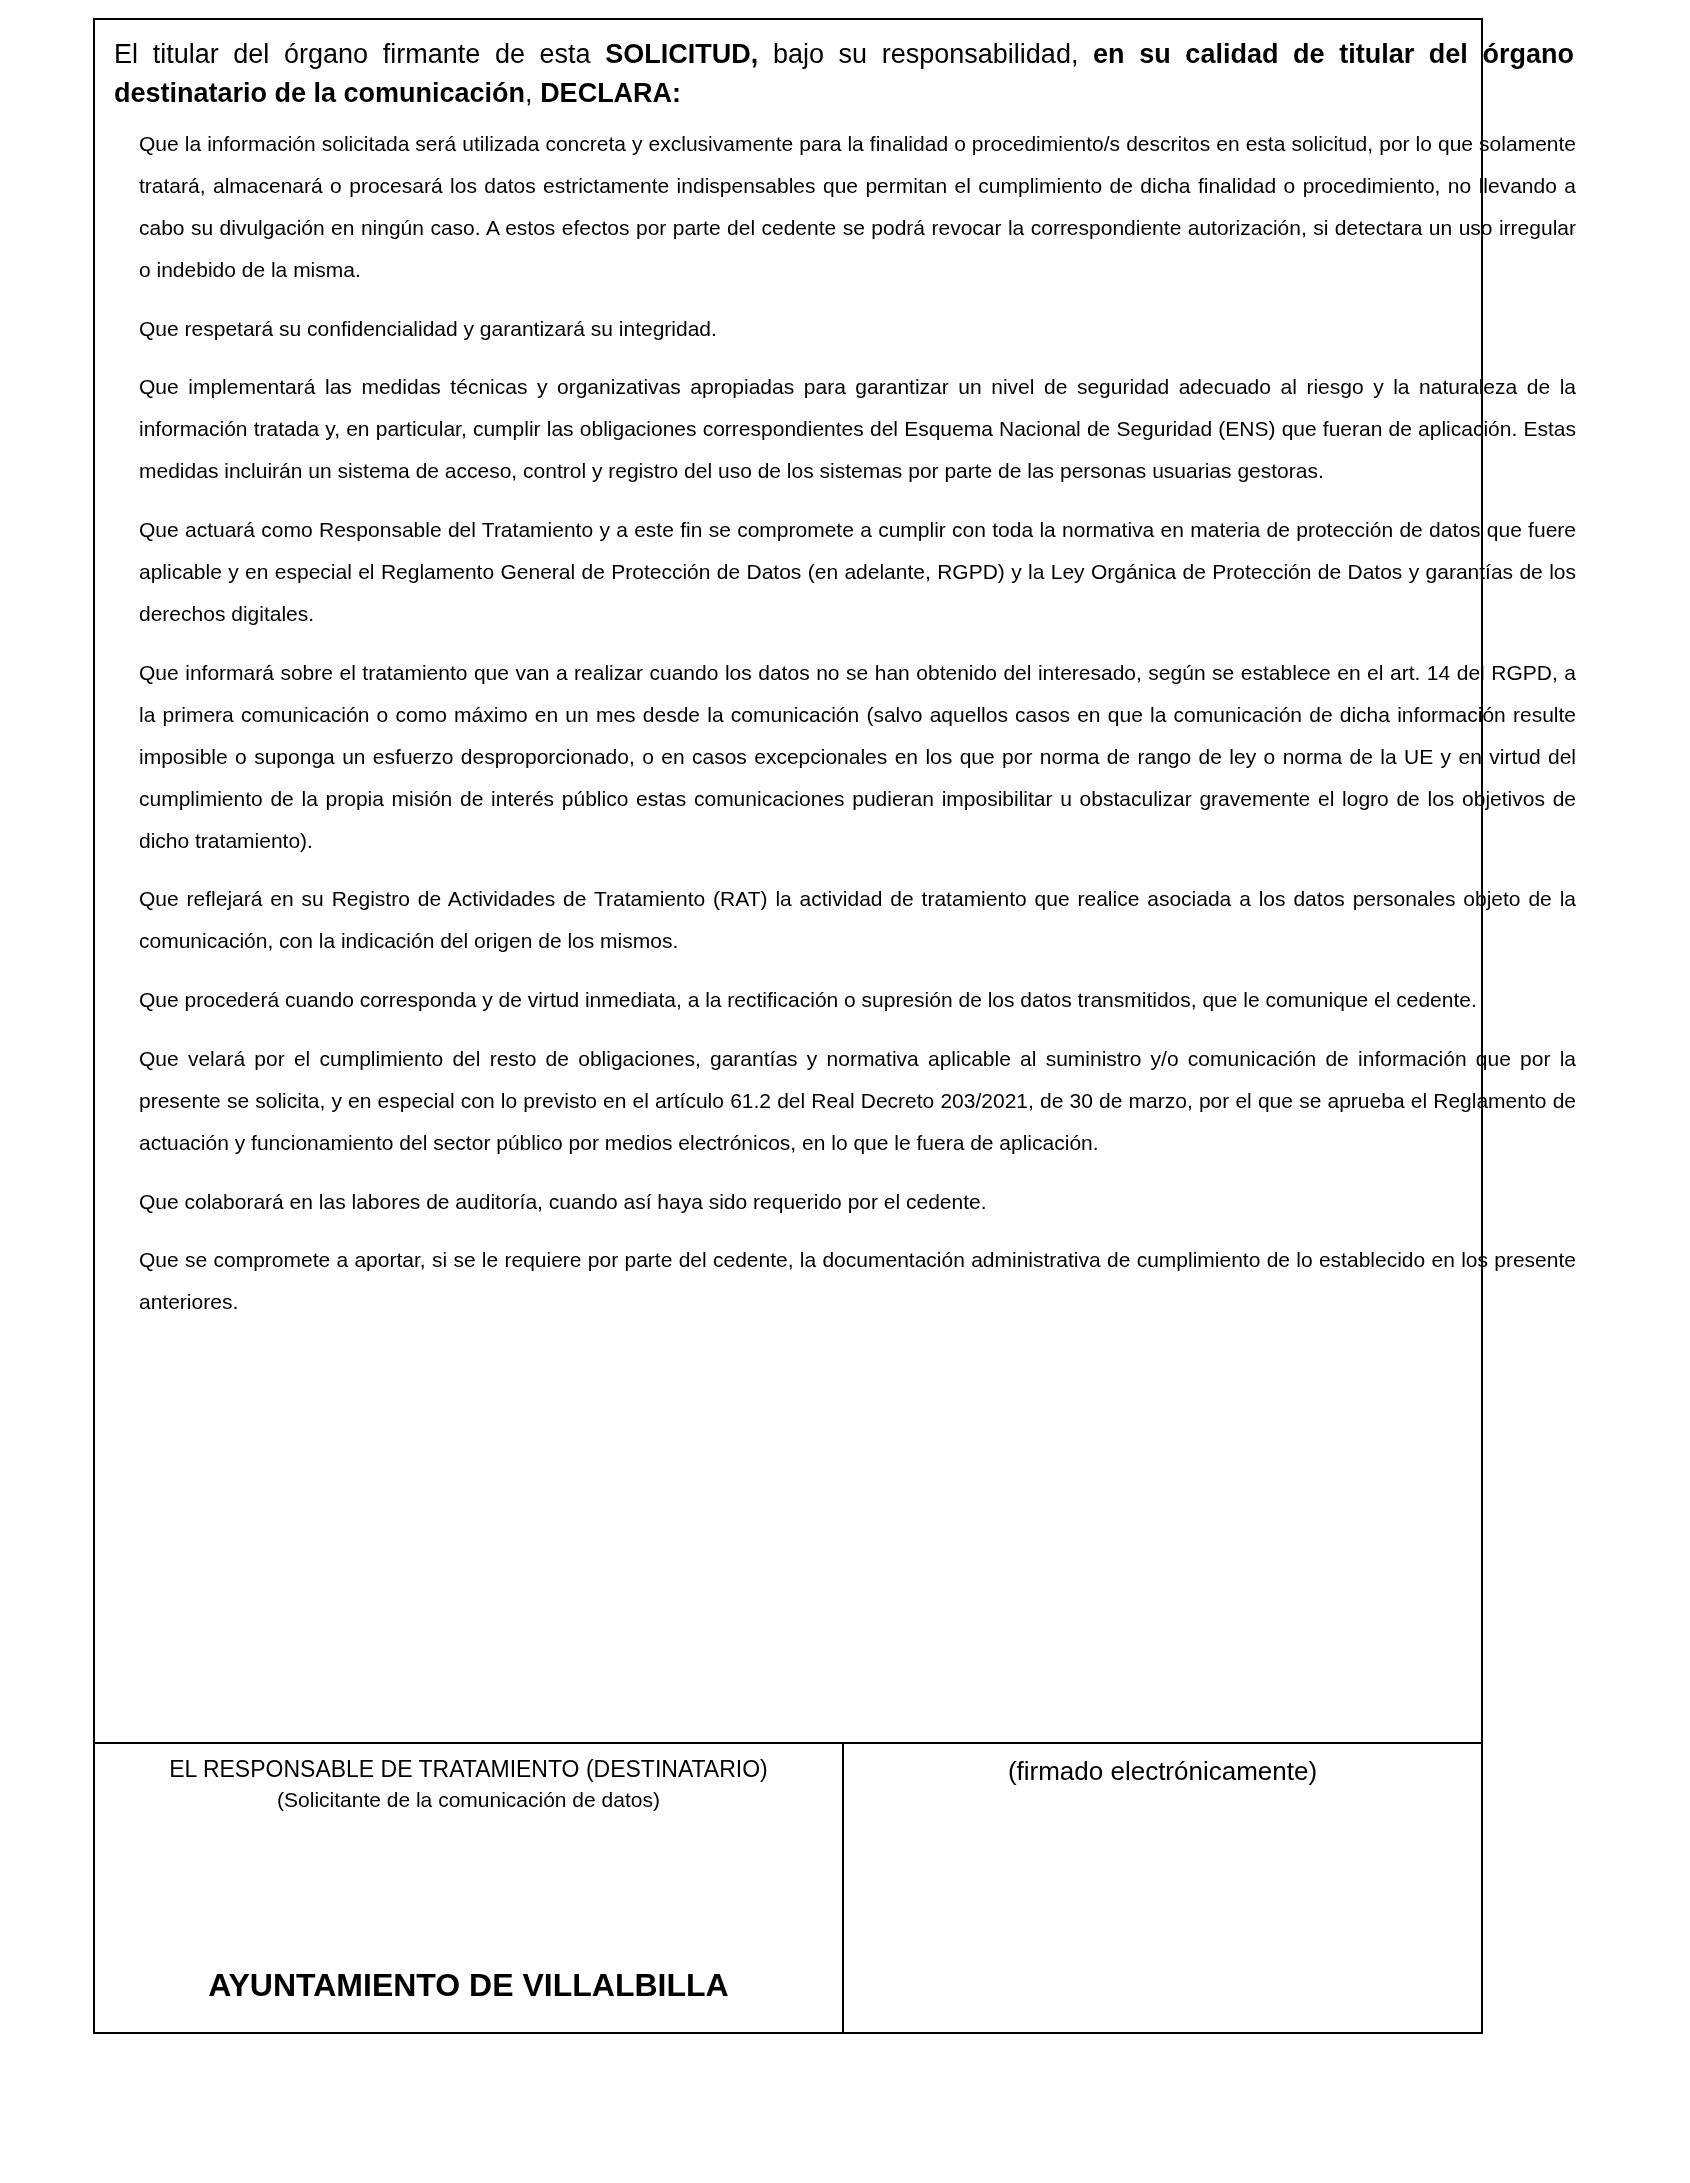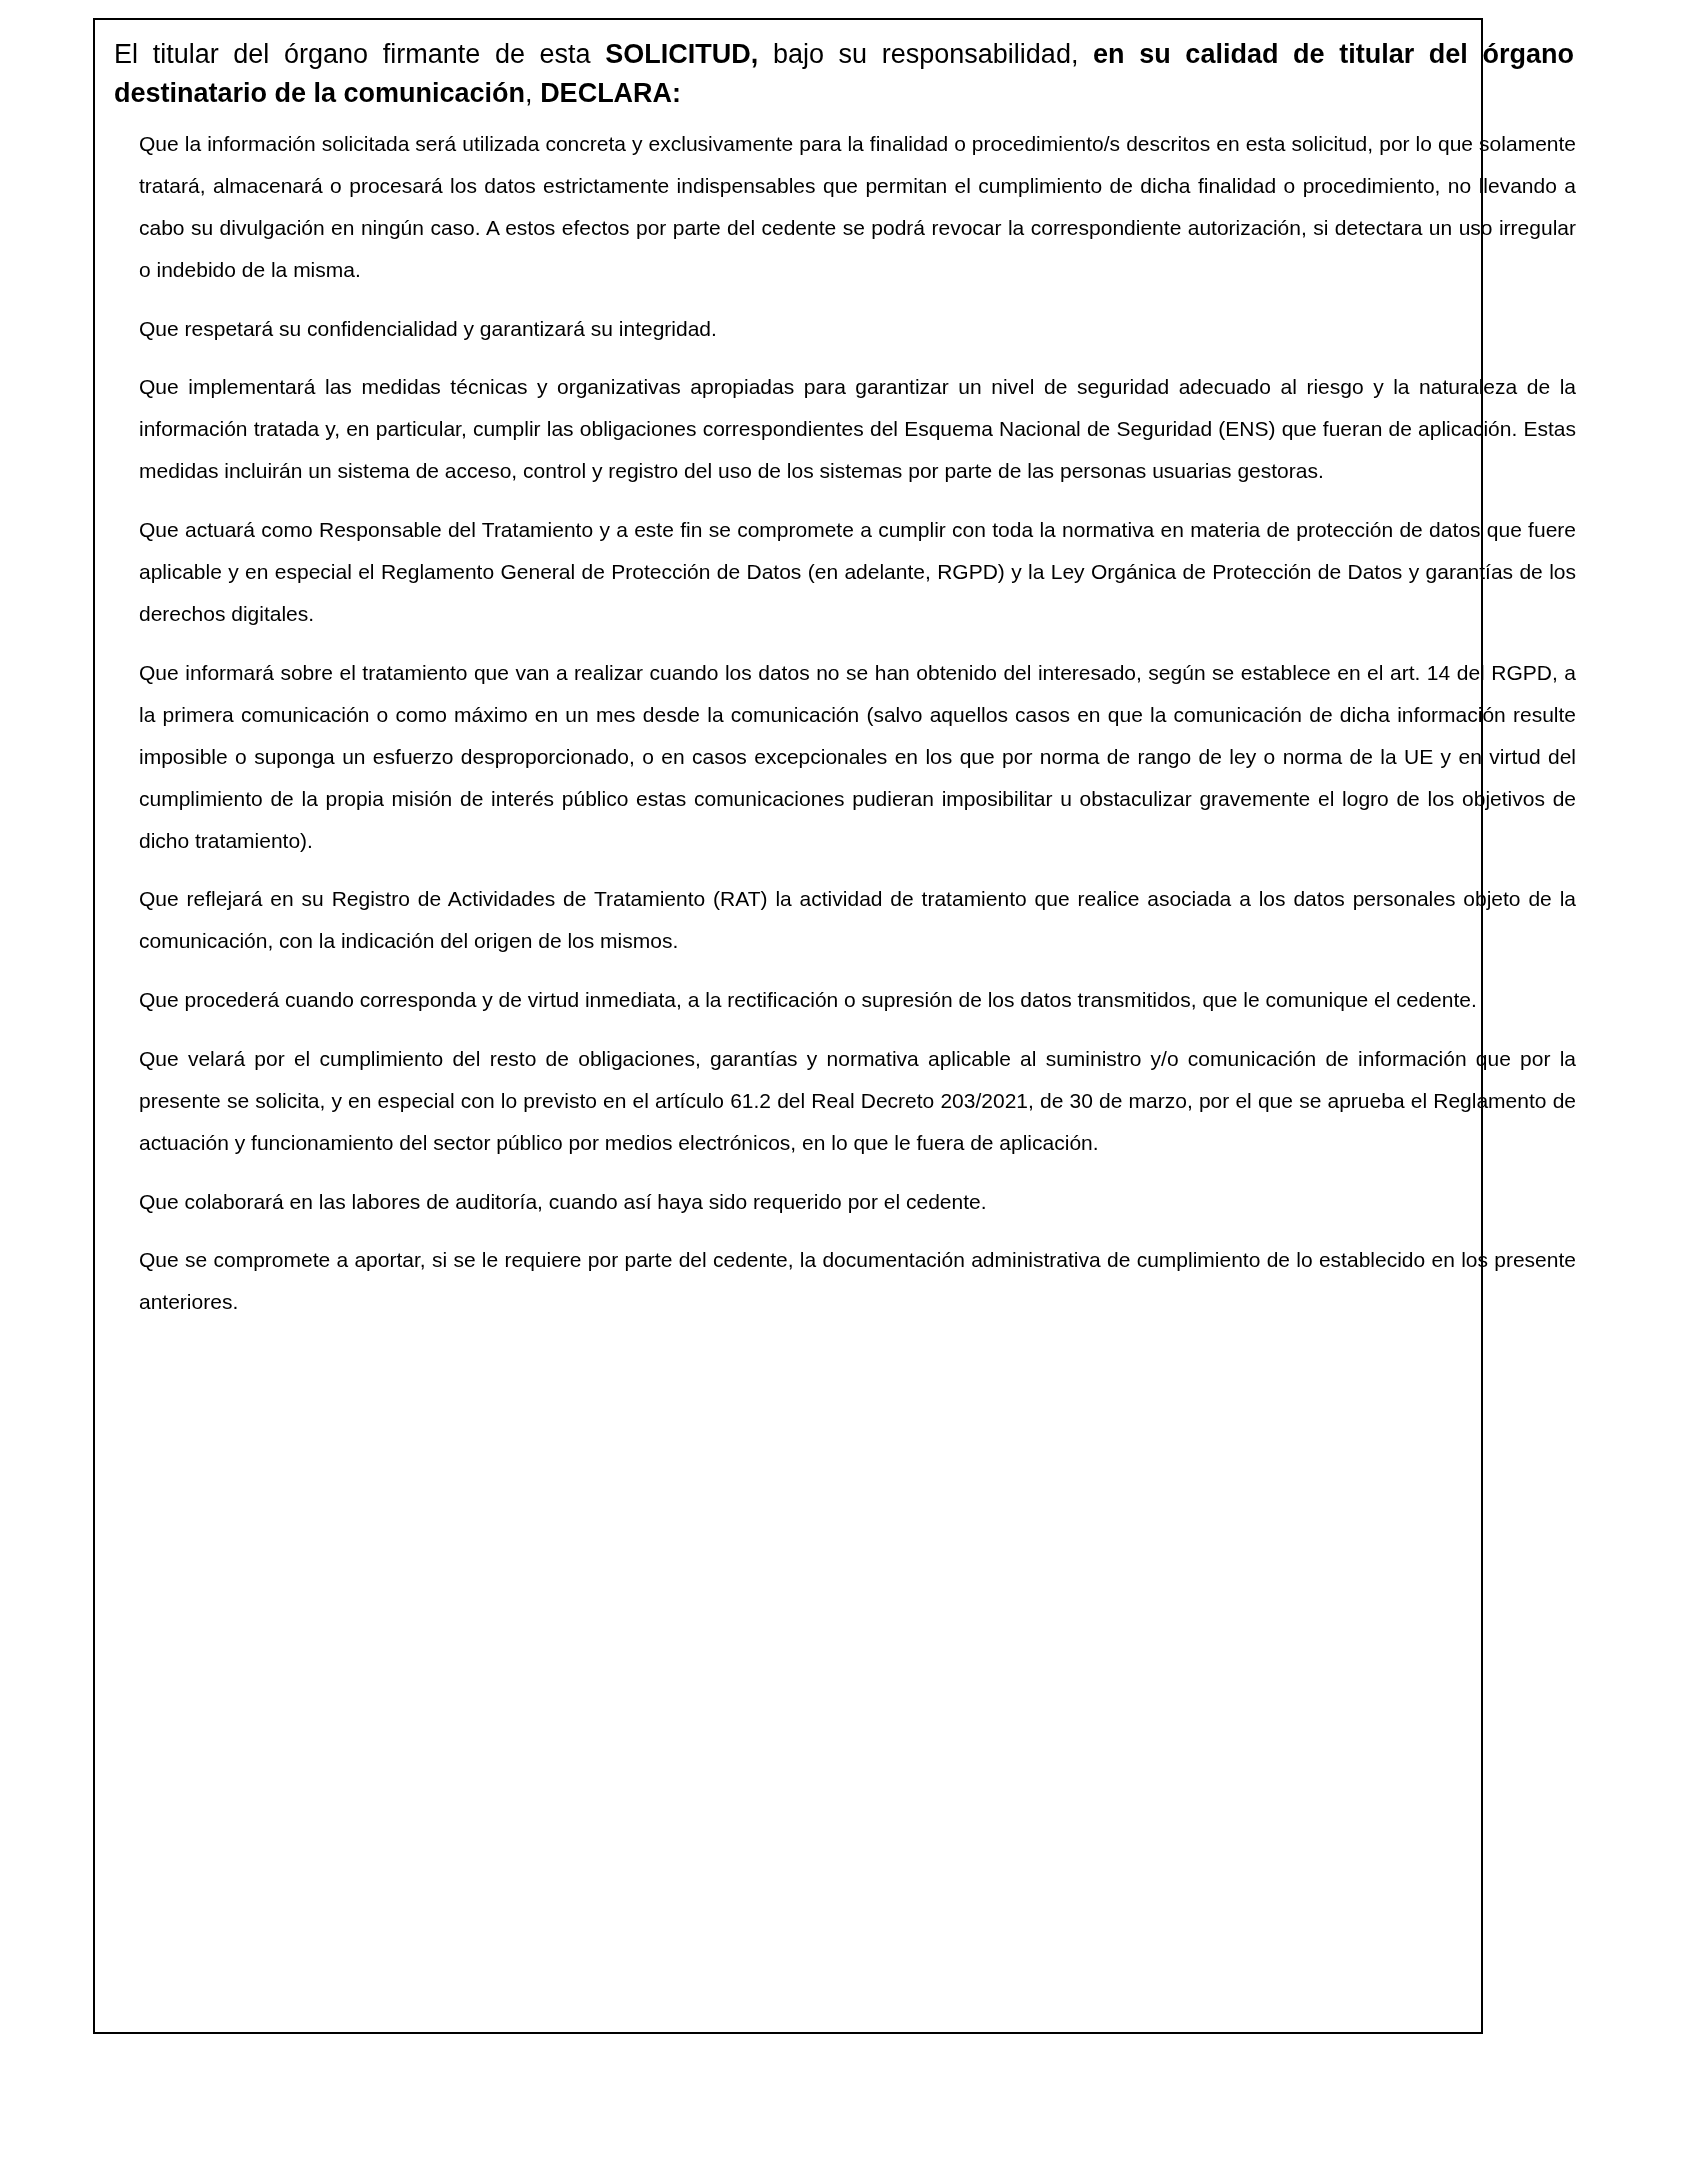--- a/index.html
+++ b/index.html
@@ -37,14 +37,24 @@
     <p class="decl">Que implementará las medidas técnicas y organizativas apropiadas para garantizar un nivel de seguridad adecuado al riesgo y la naturaleza de la información tratada y, en particular, cumplir las obligaciones correspondientes del Esquema Nacional de Seguridad (ENS) que fueran de aplicación. Estas medidas incluirán un sistema de acceso, control y registro del uso de los sistemas por parte de las personas usuarias gestoras.</p>
     <p class="decl">Que actuará como Responsable del Tratamiento y a este fin se compromete a cumplir con toda la normativa en materia de protección de datos que fuere aplicable y en especial el Reglamento General de Protección de Datos (en adelante, RGPD) y la Ley Orgánica de Protección de Datos y garantías de los derechos digitales.</p>
     <p class="decl">Que informará sobre el tratamiento que van a realizar cuando los datos no se han obtenido del interesado, según se establece en el art. 14 del RGPD, a la primera comunicación o como máximo en un mes desde la comunicación (salvo aquellos casos en que la comunicación de dicha información resulte imposible o suponga un esfuerzo desproporcionado, o en casos excepcionales en los que por norma de rango de ley o norma de la UE y en virtud del cumplimiento de la propia misión de interés público estas comunicaciones pudieran imposibilitar u obstaculizar gravemente el logro de los objetivos de dicho tratamiento).</p>
     <p class="decl">Que reflejará en su Registro de Actividades de Tratamiento (RAT) la actividad de tratamiento que realice asociada a los datos personales objeto de la comunicación, con la indicación del origen de los mismos.</p>
     <p class="decl">Que procederá cuando corresponda y de virtud inmediata, a la rectificación o supresión de los datos transmitidos, que le comunique el cedente.</p>
     <p class="decl">Que velará por el cumplimiento del resto de obligaciones, garantías y normativa aplicable al suministro y/o comunicación de información que por la presente se solicita, y en especial con lo previsto en el artículo 61.2 del Real Decreto 203/2021, de 30 de marzo, por el que se aprueba el Reglamento de actuación y funcionamiento del sector público por medios electrónicos, en lo que le fuera de aplicación.</p>
     <p class="decl">Que colaborará en las labores de auditoría, cuando así haya sido requerido por el cedente.</p>
     <p class="decl">Que se compromete a aportar, si se le requiere por parte del cedente, la documentación administrativa de cumplimiento de lo establecido en los presente anteriores.</p>
   </div>
 
+  <div class="sig">
+    <div class="sig-left">
+      <div class="sig-role">EL RESPONSABLE DE TRATAMIENTO (DESTINATARIO)</div>
+      <div class="sig-sub">(Solicitante de la comunicación de datos)</div>
+      <div class="sig-entity">AYUNTAMIENTO DE VILLALBILLA</div>
+    </div>
+    <div class="sig-right">
+      <div class="sig-note">(firmado electrónicamente)</div>
+    </div>
+  </div>
 </div>
 
 
 </body></html>

